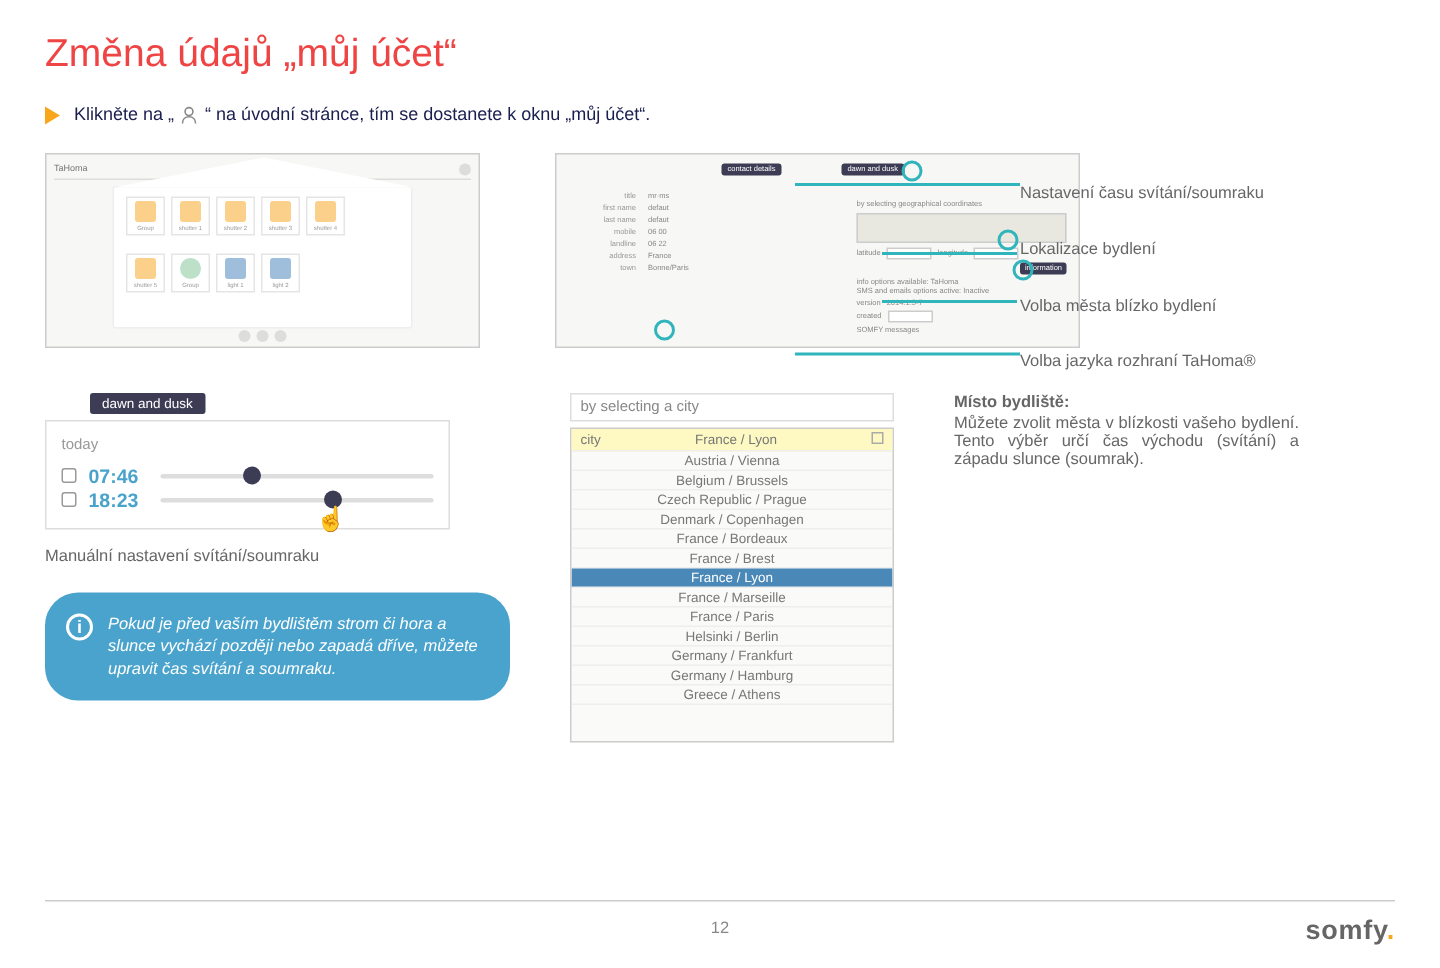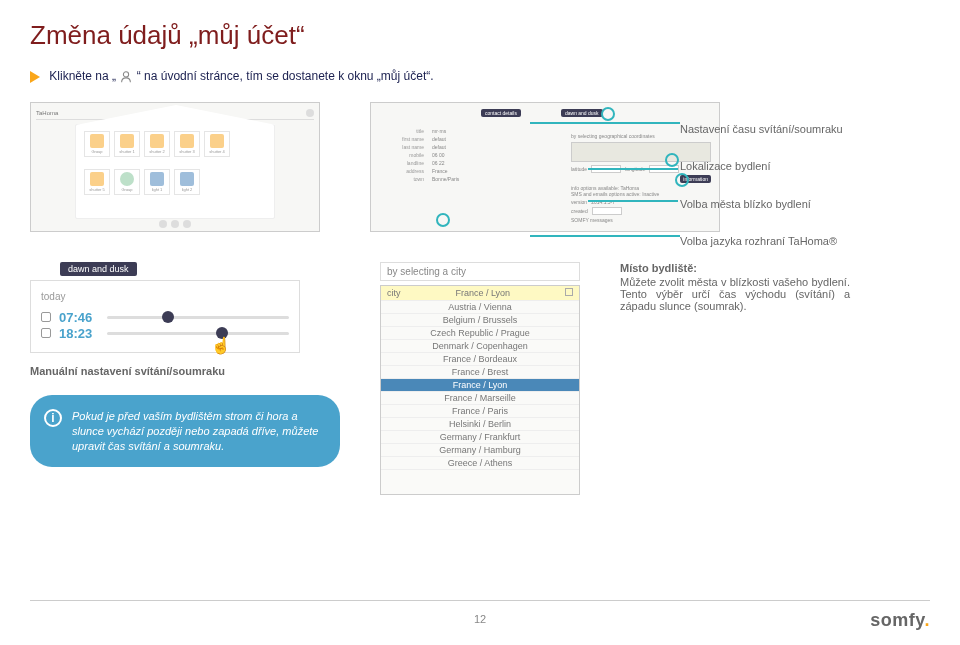--- a/index.html
+++ b/index.html
@@ -11,21 +11,21 @@
     color: #666;
     position: relative;
     overflow: hidden;
   }
   .page {
     padding: 20px 30px 0 30px;
     position: relative;
     height: 100%;
   }
   h1 {
-    color: #7f1d1d;
+    color: #ef4444;
     font-size: 26px;
     font-weight: normal;
     margin-bottom: 18px;
   }
   .intro {
     color: #1a1f4f;
     font-size: 12px;
     margin-bottom: 18px;
   }
   .arrow-bullet {
@@ -137,39 +137,39 @@
   .dawn-box .timerow{display:flex;align-items:center;gap:8px;margin:1px 0;}
   .dawn-box .sun{width:10px;height:10px;border:1px solid #999;border-radius:2px;}
   .dawn-box .time{color:#4aa3cc;font-size:13px;font-weight:bold;width:40px;}
   .dawn-box .slider{flex:1;height:3px;background:#ddd;position:relative;border-radius:2px;}
   .dawn-box .slider::after{content:"";position:absolute;top:-5px;width:12px;height:12px;border-radius:50%;background:#3c3c55;}
   .dawn-box .slider.s1::after{left:30%;}
   .dawn-box .slider.s2::after{left:60%;}
   .dawn-box .hand{position:absolute;font-size:16px;left:180px;top:55px;}
 
   .city-box {
-    width: 200px; font-size:11px;border-radius:32px;
+    width: 216px; font-size:11px;border-radius:32px;
   }
   .city-box .hdr{background:#fff;border:1px solid #ddd;color:#888;font-size:10px;padding:3px 6px;margin-bottom:4px;}
   .city-box .list{border:1px solid #ccc;background:#fafaf8;height:210px;overflow:hidden;font-size:9px;color:#777;}
   .city-box .list div{padding:1px 8px;border-bottom:1px solid #eee;text-align:center;}
   .city-box .list .sel{background:#4a88b8;color:#fff;}
   .city-box .list .head{display:flex;justify-content:space-between;background:#fef9c3;padding:2px 6px;}
   .city-box .list .head .sq{width:8px;height:8px;border:1px solid #aaa;}
 
   .city-desc {
     width: 230px; font-size:11px; color:#666; text-align:justify;
   }
   .city-desc b{font-weight:bold;display:block;margin-bottom:2px;}
 
   .manual-block {
     width: 270px; font-size:11px; color:#666;
     margin-top: 12px;
   }
-  .manual-block b{font-weight:bold;display:block;margin-bottom:2px;}
+  .manual-block b{font-weight:normal;display:block;margin-bottom:2px;}
 
   .bubble {
     margin-top: 18px;
     width: 310px;
     background: #4aa3cc;
     color: #fff;
     border-radius: 22px;
     padding: 14px 18px 14px 42px;
     font-size: 11px;
     font-style: italic;

